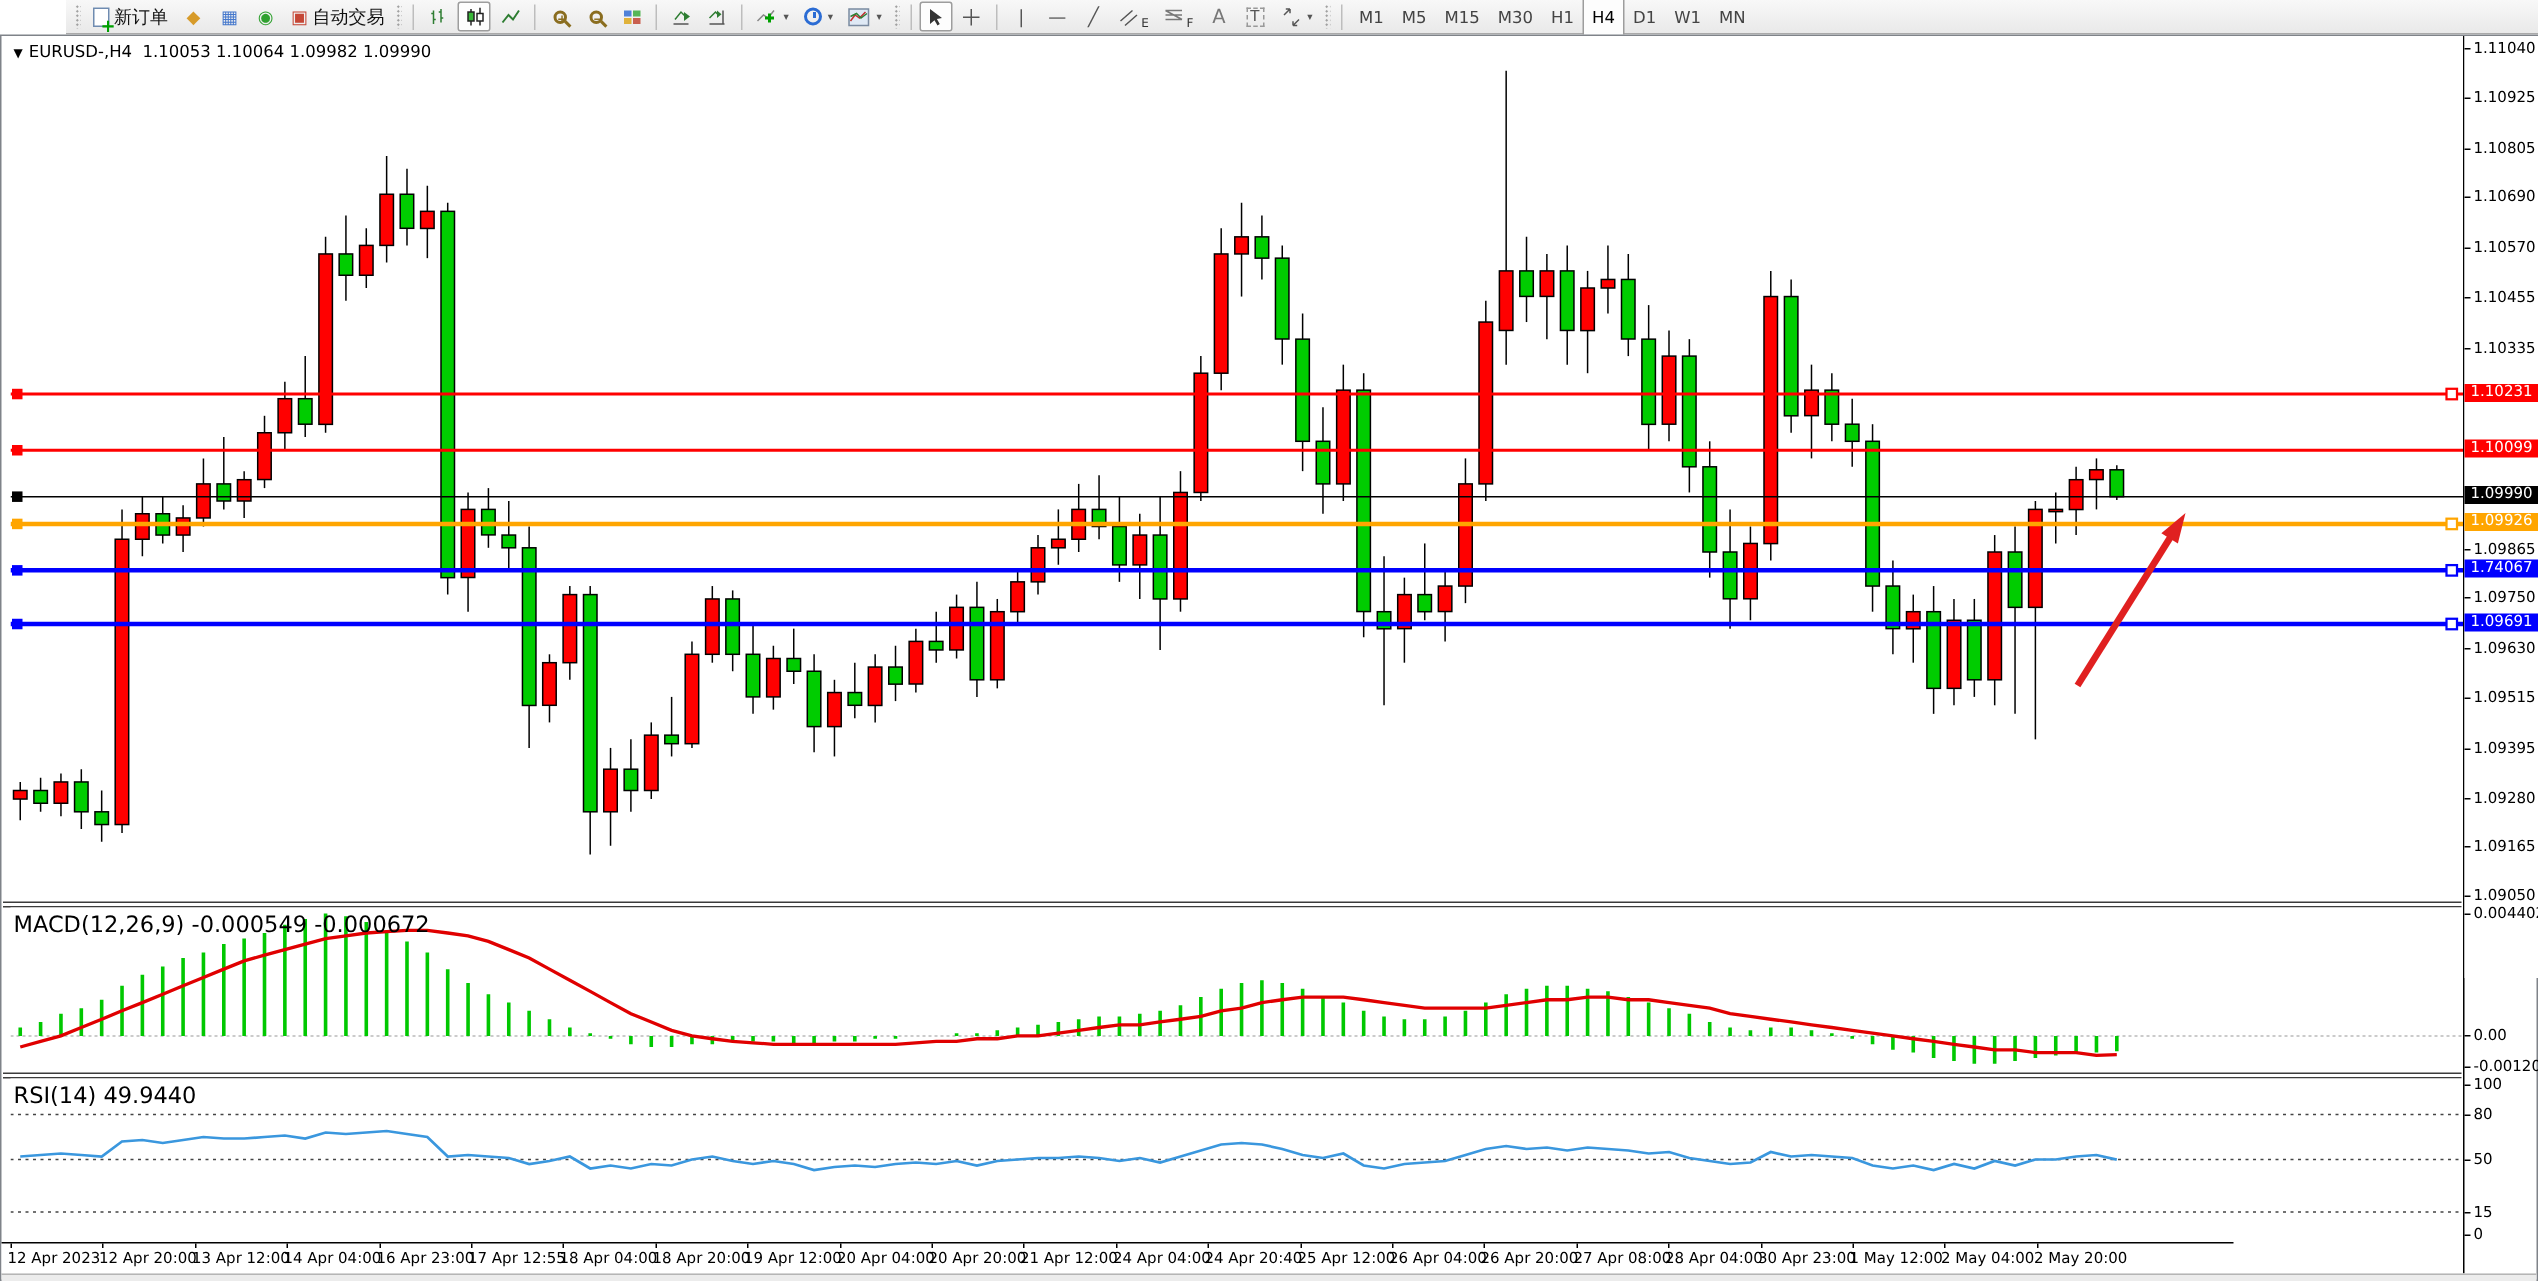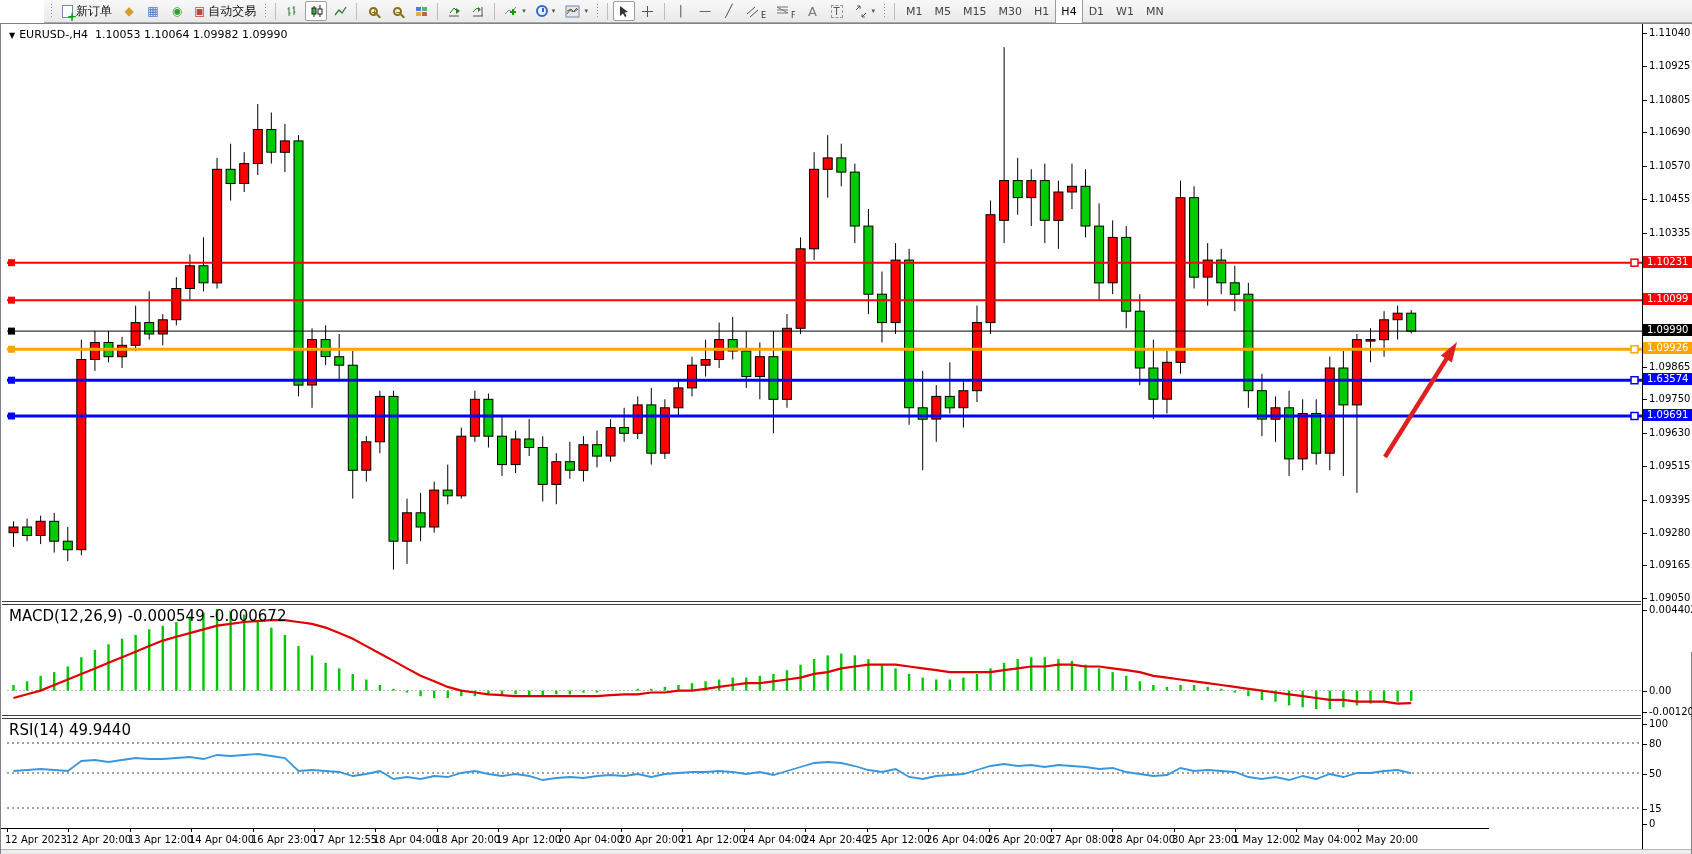--- a/index.html
+++ b/index.html
@@ -628,21 +628,21 @@
         <div class="ptick" style="top: 682px;"><span class="dash"></span>-0.001208</div>
         <div class="ptick" style="top: 694px;"><span class="dash"></span>100</div>
         <div class="ptick" style="top: 714px;"><span class="dash"></span>80</div>
         <div class="ptick" style="top: 744px;"><span class="dash"></span>50</div>
         <div class="ptick" style="top: 779px;"><span class="dash"></span>15</div>
         <div class="ptick" style="top: 794px;"><span class="dash"></span>0</div>
         <div class="ptag" style="background: rgb(255, 0, 0); top: 232px;">1.10231</div>
         <div class="ptag" style="background: rgb(255, 0, 0); top: 269px;">1.10099</div>
         <div class="ptag" style="background: rgb(0, 0, 0); top: 300px;">1.09990</div>
         <div class="ptag" style="background: rgb(255, 165, 0); top: 318px;">1.09926</div>
-        <div class="ptag" style="background: rgb(0, 0, 255); top: 349px;">1.63574</div>
+        <div class="ptag" style="background: rgb(0, 0, 255); top: 349px;">1.74067</div>
         <div class="ptag" style="background: rgb(0, 0, 255); top: 385px;">1.09691</div>
       </div>
     <div id="time-axis">
         <div class="tmark" style="left: 6px;"></div>
         <div class="ttick" style="left: 4px;">12 Apr 2023</div>
         <div class="tmark" style="left: 67px;"></div>
         <div class="ttick" style="left: 65px;">12 Apr 20:00</div>
         <div class="tmark" style="left: 129px;"></div>
         <div class="ttick" style="left: 127px;">13 Apr 12:00</div>
         <div class="tmark" style="left: 190px;"></div>

